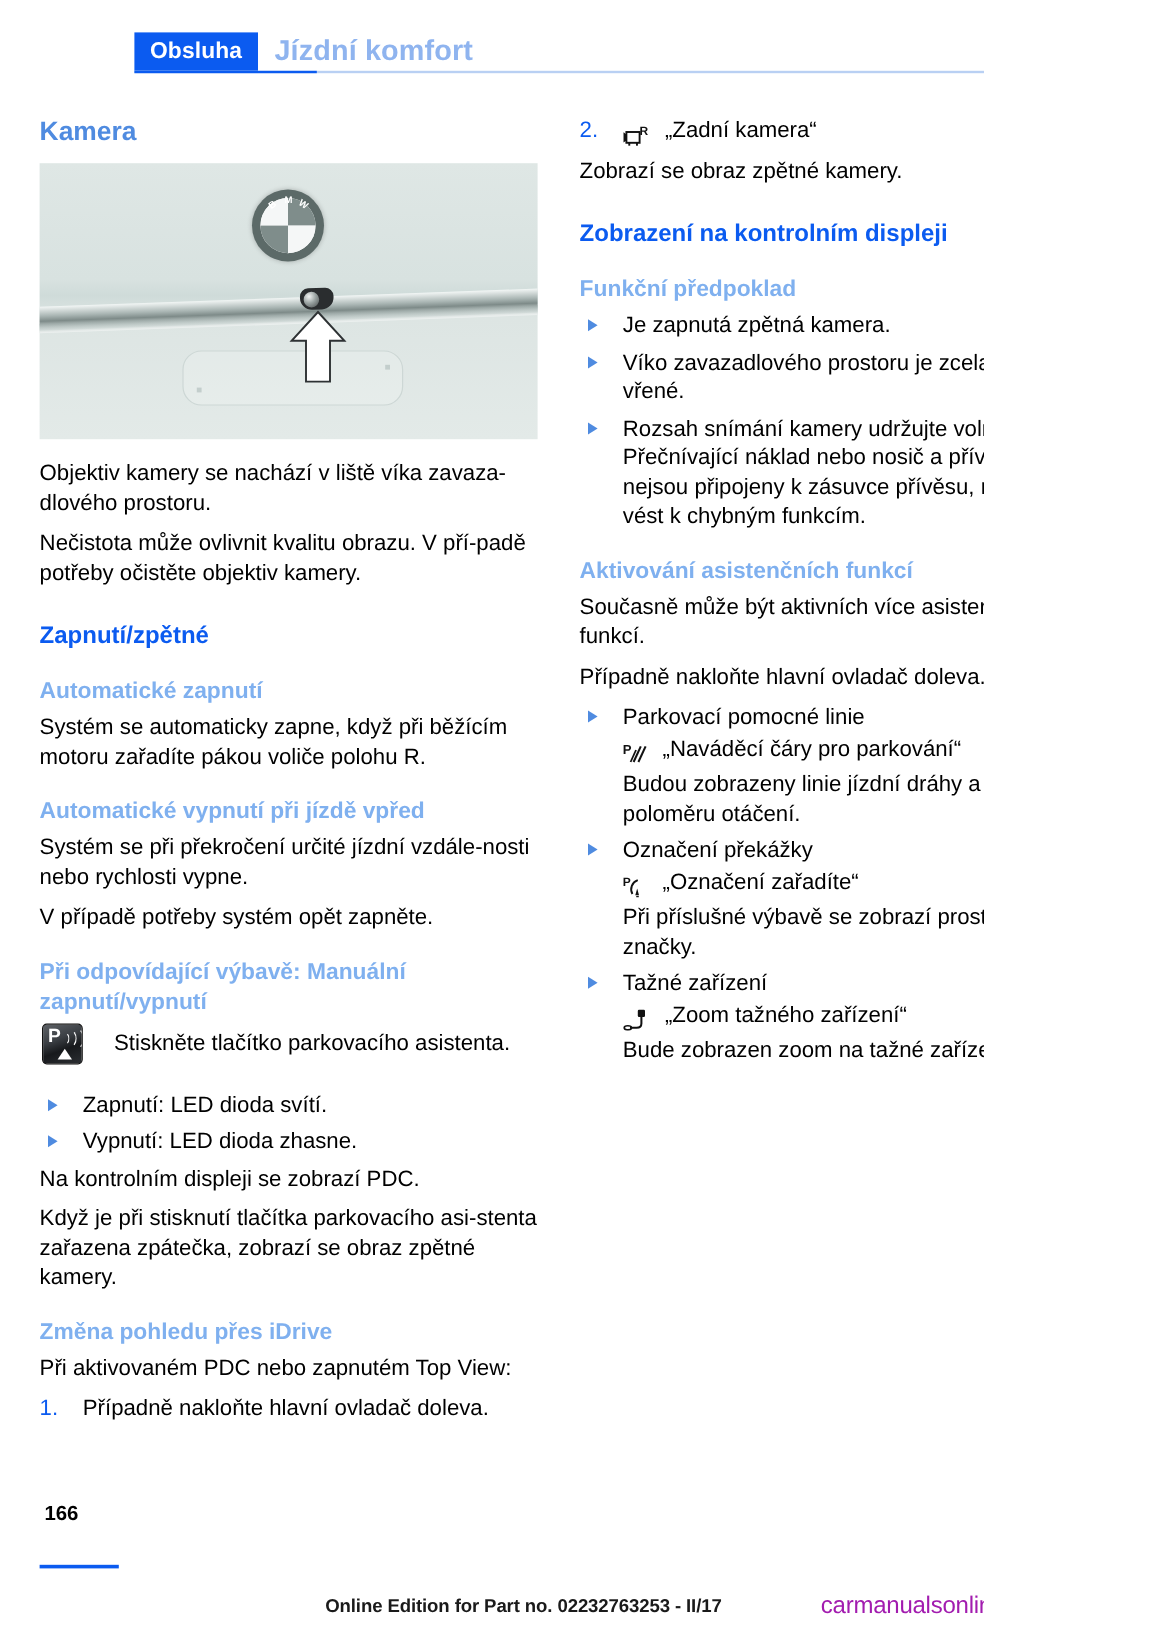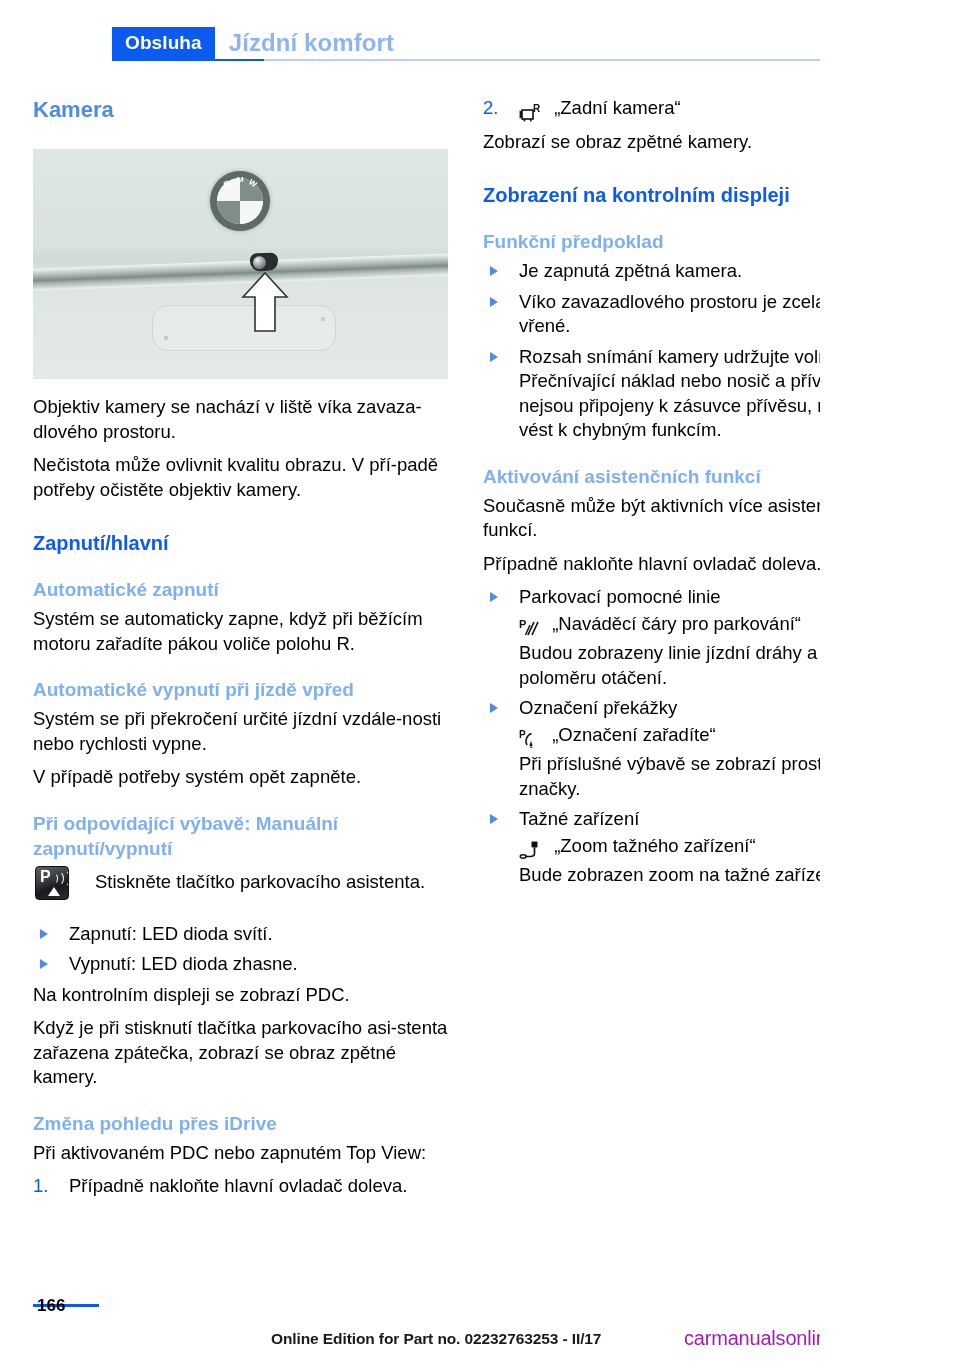--- a/index.html
+++ b/index.html
@@ -69,21 +69,21 @@
   }
   .col-left  { left: 33px; }
   .col-right { left: 483px; }
 
   
   h1.h-blue {
     color: #4f8be0;
     font-size: 22px;
     font-weight: bold;
     line-height: 27px;
-    margin-bottom: 26px;
+    margin-bottom: 13px;
   }
   h2.h-strong {
     color: #0b5bf0;
     font-size: 20px;
     font-weight: bold;
     line-height: 26px;
     margin-top: 28px;
     margin-bottom: 14px;
   }
   h3.h-light {
@@ -298,21 +298,21 @@
 
   
   .footer-rule {
     position: absolute;
     left: 33px; top: 1304px;
     width: 66px; height: 3px;
     background: #0b5bf0;
   }
   .page-num {
     position: absolute;
-    left: 37px; top: 1296px;
+    left: 37px; top: 1252px;
     font-size: 17px;
     font-weight: bold;
     color: #000;
   }
   .footer-edition {
     position: absolute;
     left: 271px; top: 1330px;
     font-size: 15.5px;
     font-weight: bold;
     color: #1a1a1a;
@@ -376,21 +376,21 @@
       </div>
 
       <svg class="arrow-up" viewBox="0 0 48 62">
         <polygon points="24,2 46,26 34,26 34,60 14,60 14,26 2,26" fill="#ffffff" stroke="#2e3234" stroke-width="1.6"></polygon>
       </svg>
     </div>
 
     <p class="body">Objektiv kamery se nachází v liště víka zavaza-dlového prostoru.</p>
     <p class="body">Nečistota může ovlivnit kvalitu obrazu. V pří-padě potřeby očistěte objektiv kamery.</p>
 
-    <h2 class="h-strong">Zapnutí/hlavní</h2>
+    <h2 class="h-strong">Zapnutí/zpětné</h2>
 
     <h3 class="h-light tight">Automatické zapnutí</h3>
     <p class="body">Systém se automaticky zapne, když při běžícím motoru zařadíte pákou voliče polohu R.</p>
 
     <h3 class="h-light">Automatické vypnutí při jízdě vpřed</h3>
     <p class="body">Systém se při překročení určité jízdní vzdále-nosti nebo rychlosti vypne.</p>
     <p class="body">V případě potřeby systém opět zapněte.</p>
 
     <h3 class="h-light">Při odpovídající výbavě: Manuální zapnutí/vypnutí</h3>
 

